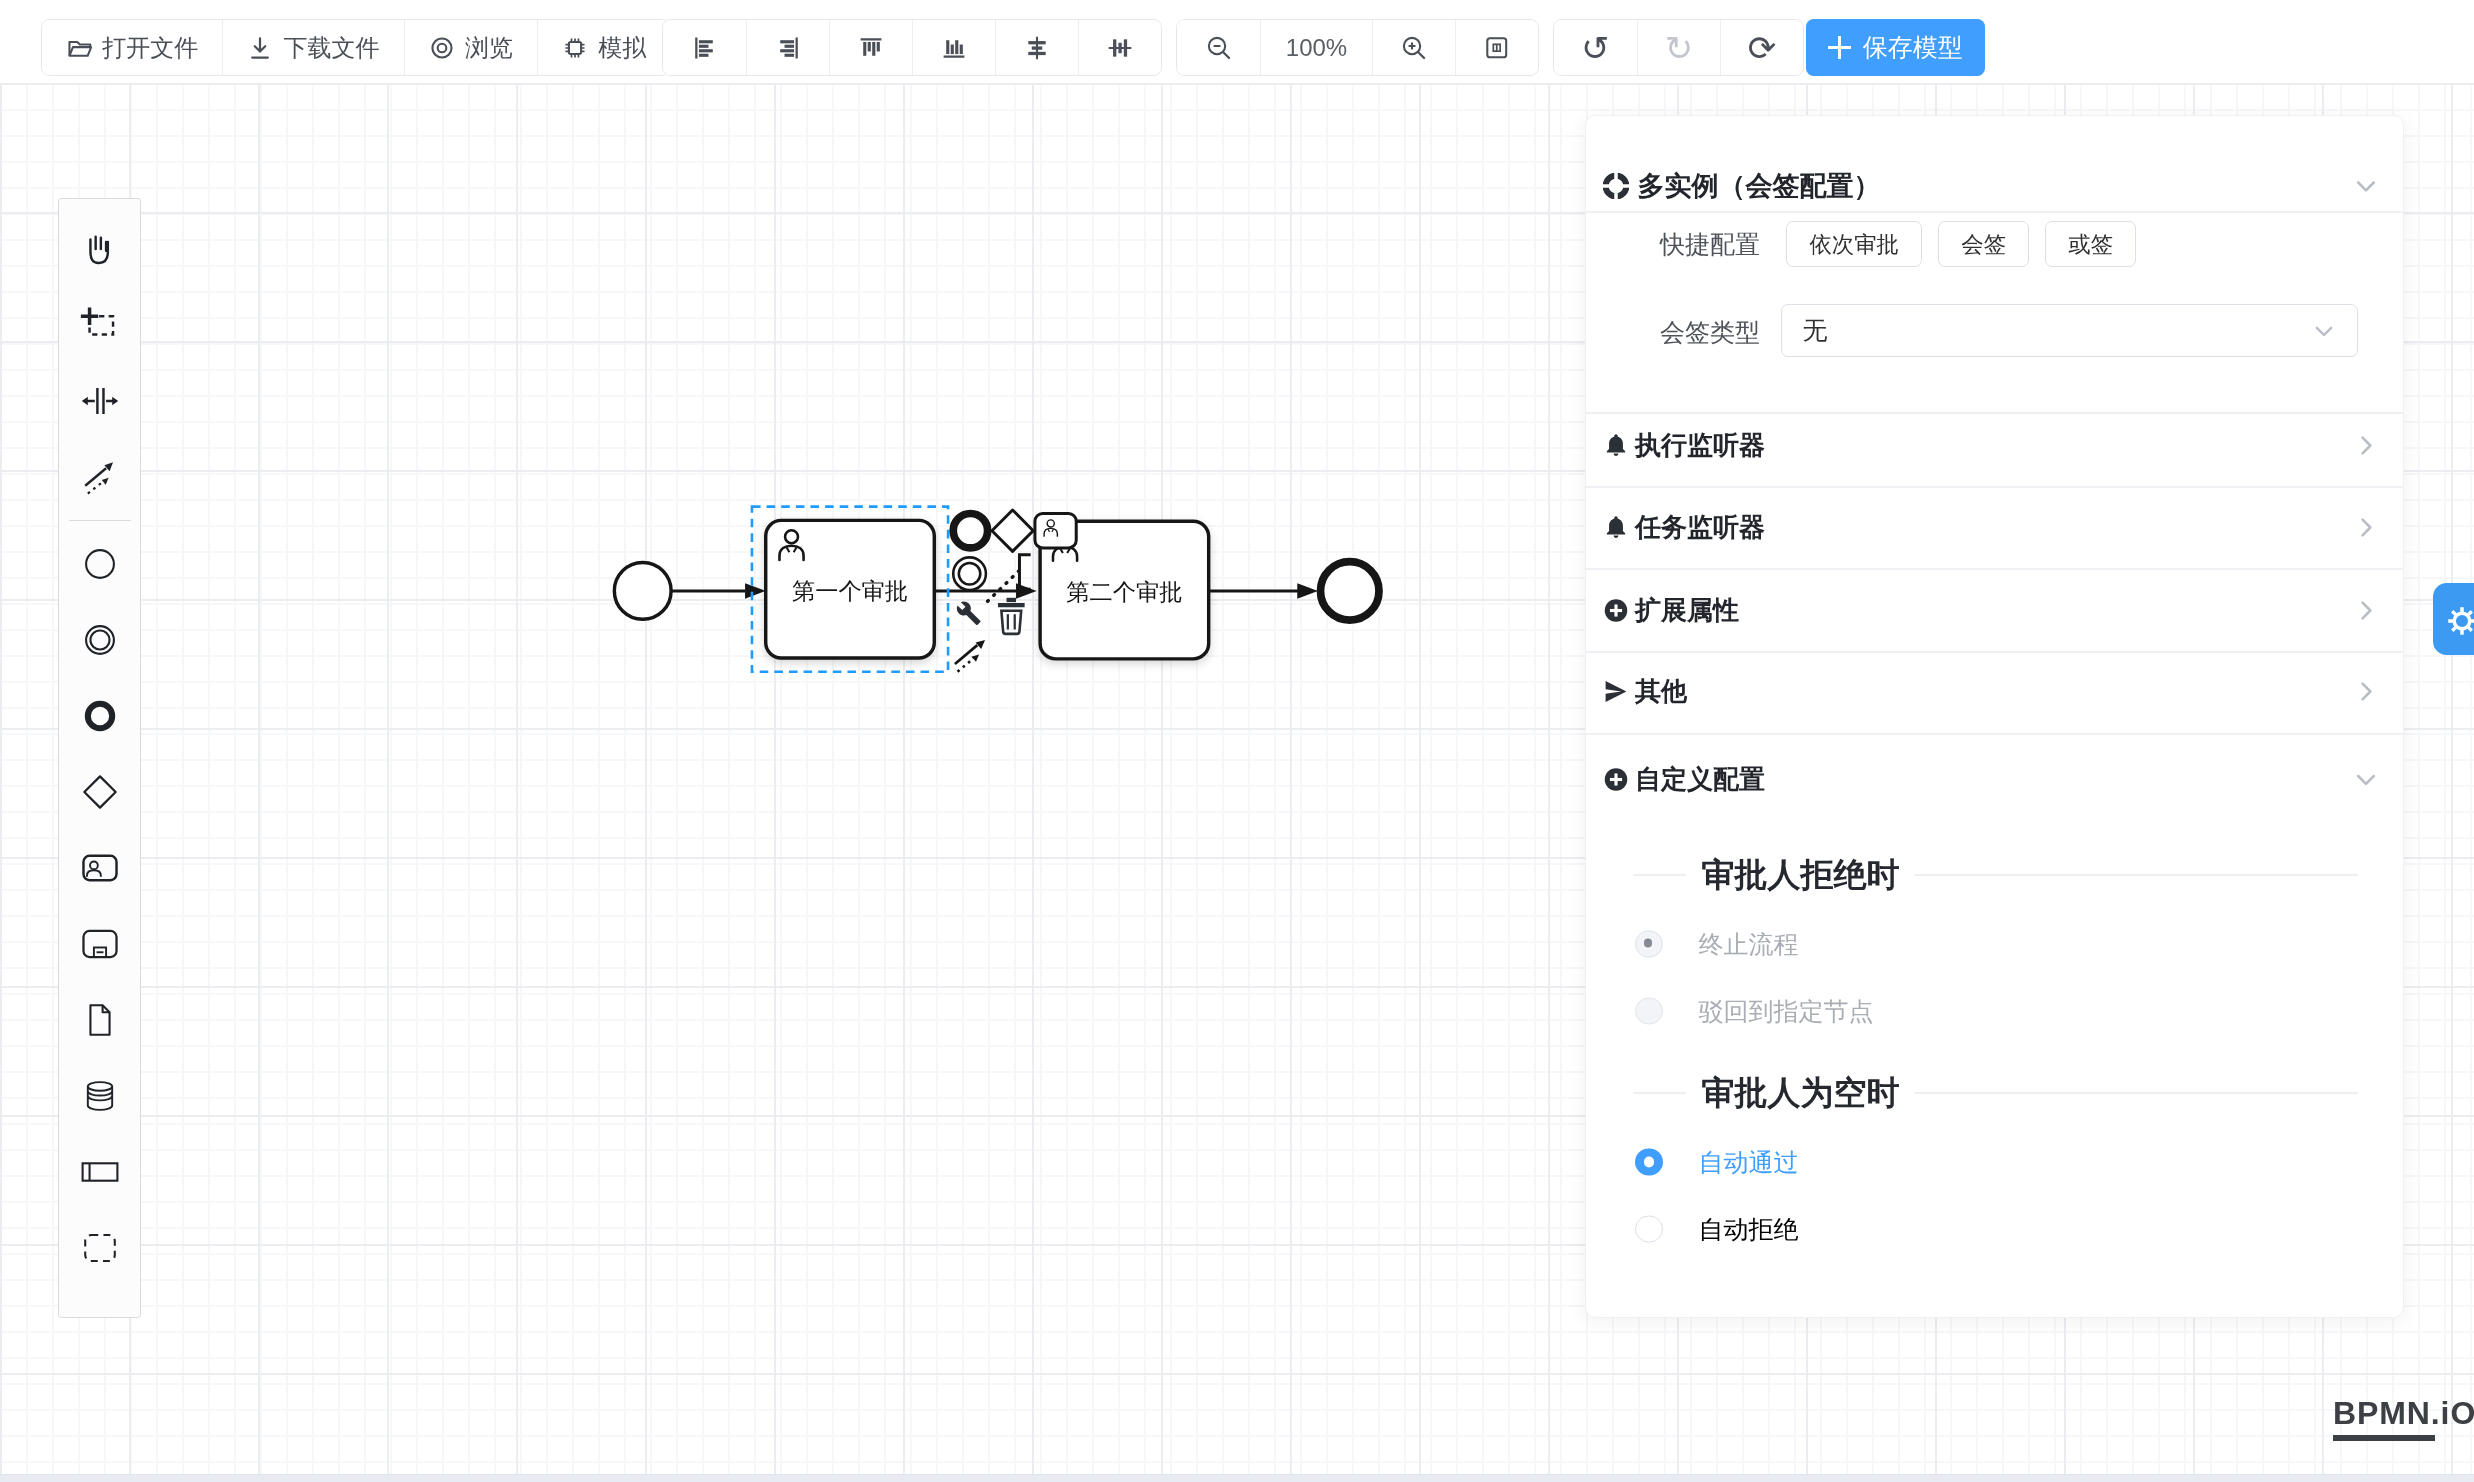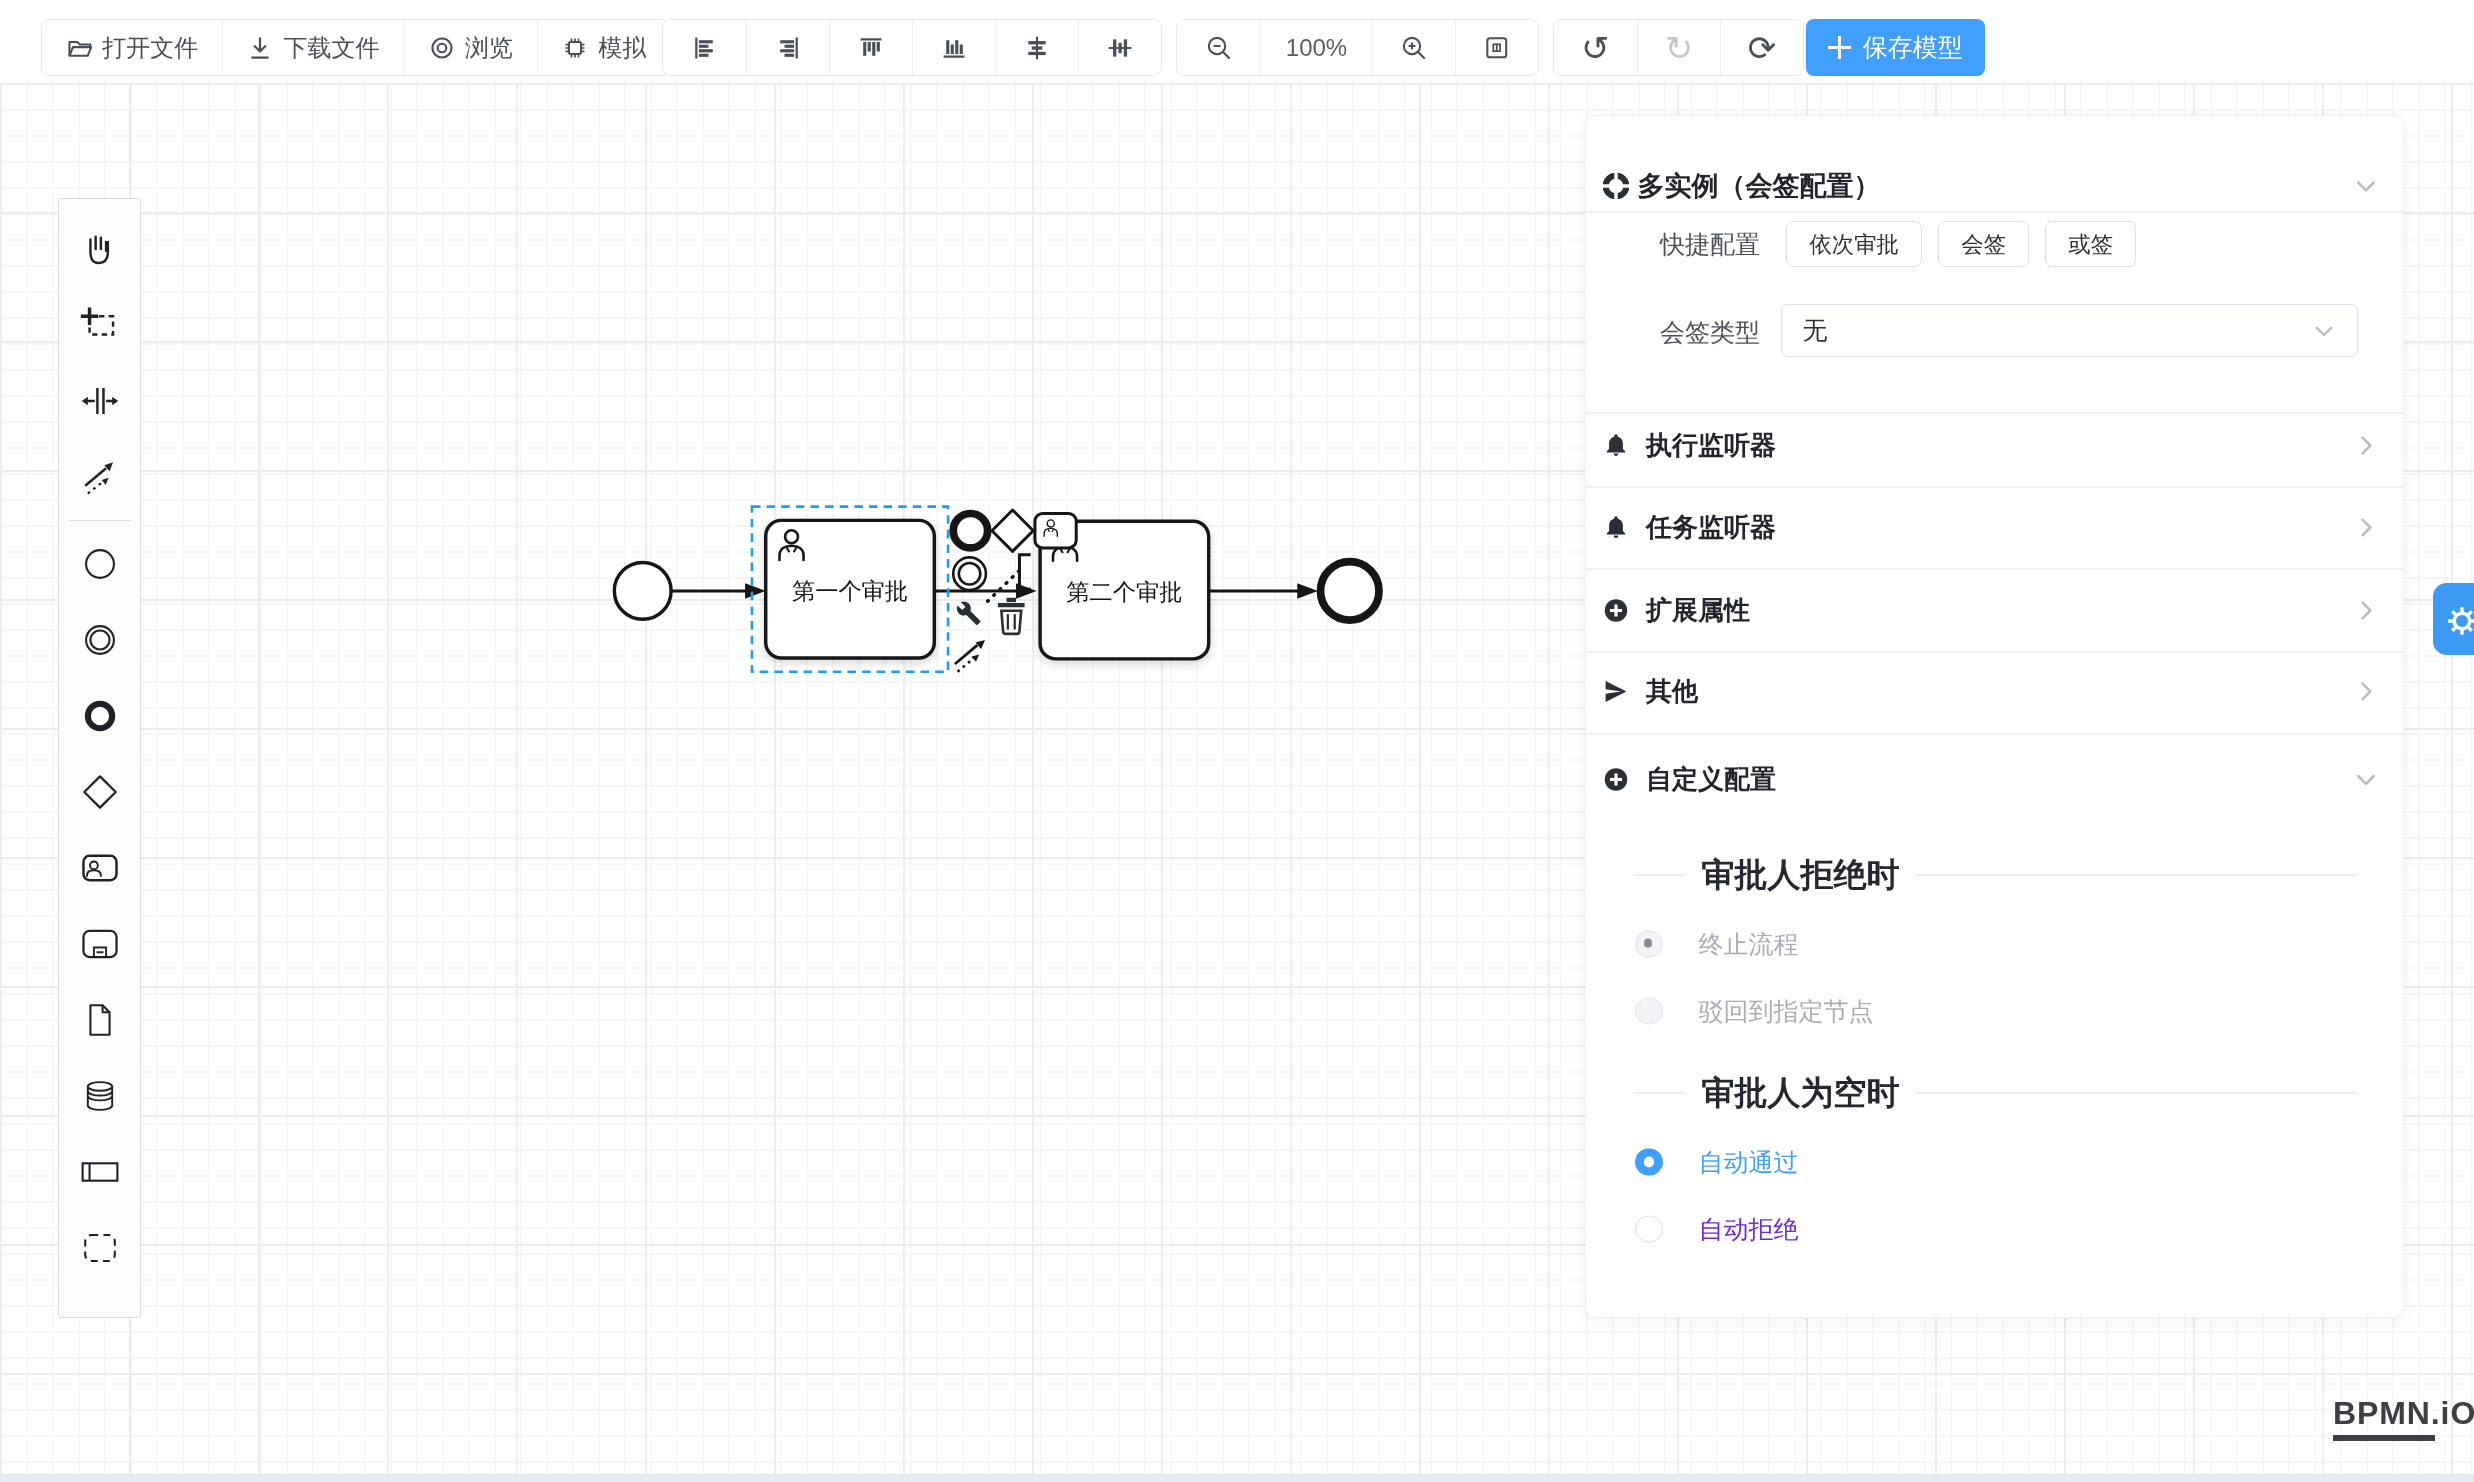--- a/index.html
+++ b/index.html
@@ -50,21 +50,21 @@
   .task-label { font-size:27px; fill:#161616; text-anchor:middle; font-family:inherit; }
 
   
   .panel { position:absolute; left:1585px; top:115px; width:819px; height:1203px; background:#fff;
            border:0.9px solid #eef0f4; border-radius:10.3px; box-shadow:0 3.4px 20.6px rgba(31,35,41,.06);
            z-index:6; overflow:hidden; }
   .prow { position:absolute; left:0; right:0; display:flex; align-items:center; }
   .pdivider { position:absolute; left:0; right:0; height:1.7px; background:#eef0f4; }
   .phead { left:17px; right:24px; top:43px; transform:translateY(-50%); gap:8.6px; cursor:pointer;margin-top:27px; }
   .phead-title { font-size:27px; font-weight:700; color:#22262c; }
-  .sec-row { left:17px; right:24px; transform:translateY(-50%); gap:17px; cursor:pointer;font-family:Liberation Serif, serif; }
+  .sec-row { left:17px; right:24px; transform:translateY(-50%); gap:6px; cursor:pointer;font-family:Liberation Serif, serif; }
   .sec-label { font-size:26px; font-weight:700; color:#22262c; }
   .spacer { flex:1; }
   .form-label { position:absolute; width:174px; text-align:right; font-size:25px; color:#4e535a; left:0; }
   .quick-btn { height:46px; border:1.7px solid #dcdfe6; border-radius:6.9px; background:#fff; color:#303133;
                font-size:22.4px; padding:0 22.4px; margin-right:15.5px; cursor:pointer; font-family:inherit; }
   .select { position:absolute; left:195px; width:577px; height:53px; border:1.7px solid #dcdfe6; border-radius:6.9px;
             background:#fff; display:flex; align-items:center; padding:0 20.6px; cursor:pointer; }
   .select-value { font-size:25px; color:#303133; flex:1; }
   .title-row { left:47px; right:45px; transform:translateY(-50%); gap:15.5px; }
   .tline { height:1.7px; background:#dcdfe6; }
@@ -72,21 +72,21 @@
   .tline.long { flex:1; }
   .title-text { font-size:33px; font-weight:700; color:#25292f; }
   .radio-row { left:49px; right:38px; transform:translateY(-50%); gap:36px; cursor:pointer; }
   .radio { width:27.5px; height:27.5px; border-radius:50%; position:relative; flex:none; }
   .radio.off { background:#fff; border:1.7px solid #dcdfe6; }
   .radio.on { background:#409eff; }
   .radio.on::after { content:""; position:absolute; left:8.6px; top:8.6px; width:10.3px; height:10.3px; border-radius:50%; background:#fff; }
   .radio.dis-on { background:#f2f4f7; border:1.7px solid #dfe2e8; }
   .radio.dis-on::after { content:""; position:absolute; left:7.7px; top:7.7px; width:8.6px; height:8.6px; border-radius:50%; background:#868b93; }
   .radio.dis-off { background:#f2f4f7; border:1.7px solid #e2e5ea; }
-  .radio-label { font-size:25px; color:#6d28d9; }
+  .radio-label { font-size:25px; color:#000000; }
   .radio-label.muted { color:#a9adb4; }
   .radio-label.primary { color:#409eff; }
 
   
   .settings-tab { position:absolute; right:0; top:583px; width:41px; height:72px; background:#3d9af2;
                   border-radius:13.8px 0 0 13.8px; z-index:7; cursor:pointer; overflow:hidden; }
   .settings-tab svg { position:absolute; left:10.3px; top:19px; }
   .watermark { position:absolute; left:2333px; top:1395px; z-index:2; }
   .watermark .wm-text { font-size:32px; font-weight:700; color:#3c3f43; letter-spacing:0.9px; font-family:"Liberation Sans",sans-serif; }
   .watermark .wm-bar { height:6px; background:#3c3f43; margin-top:2.6px; width:102px; }

